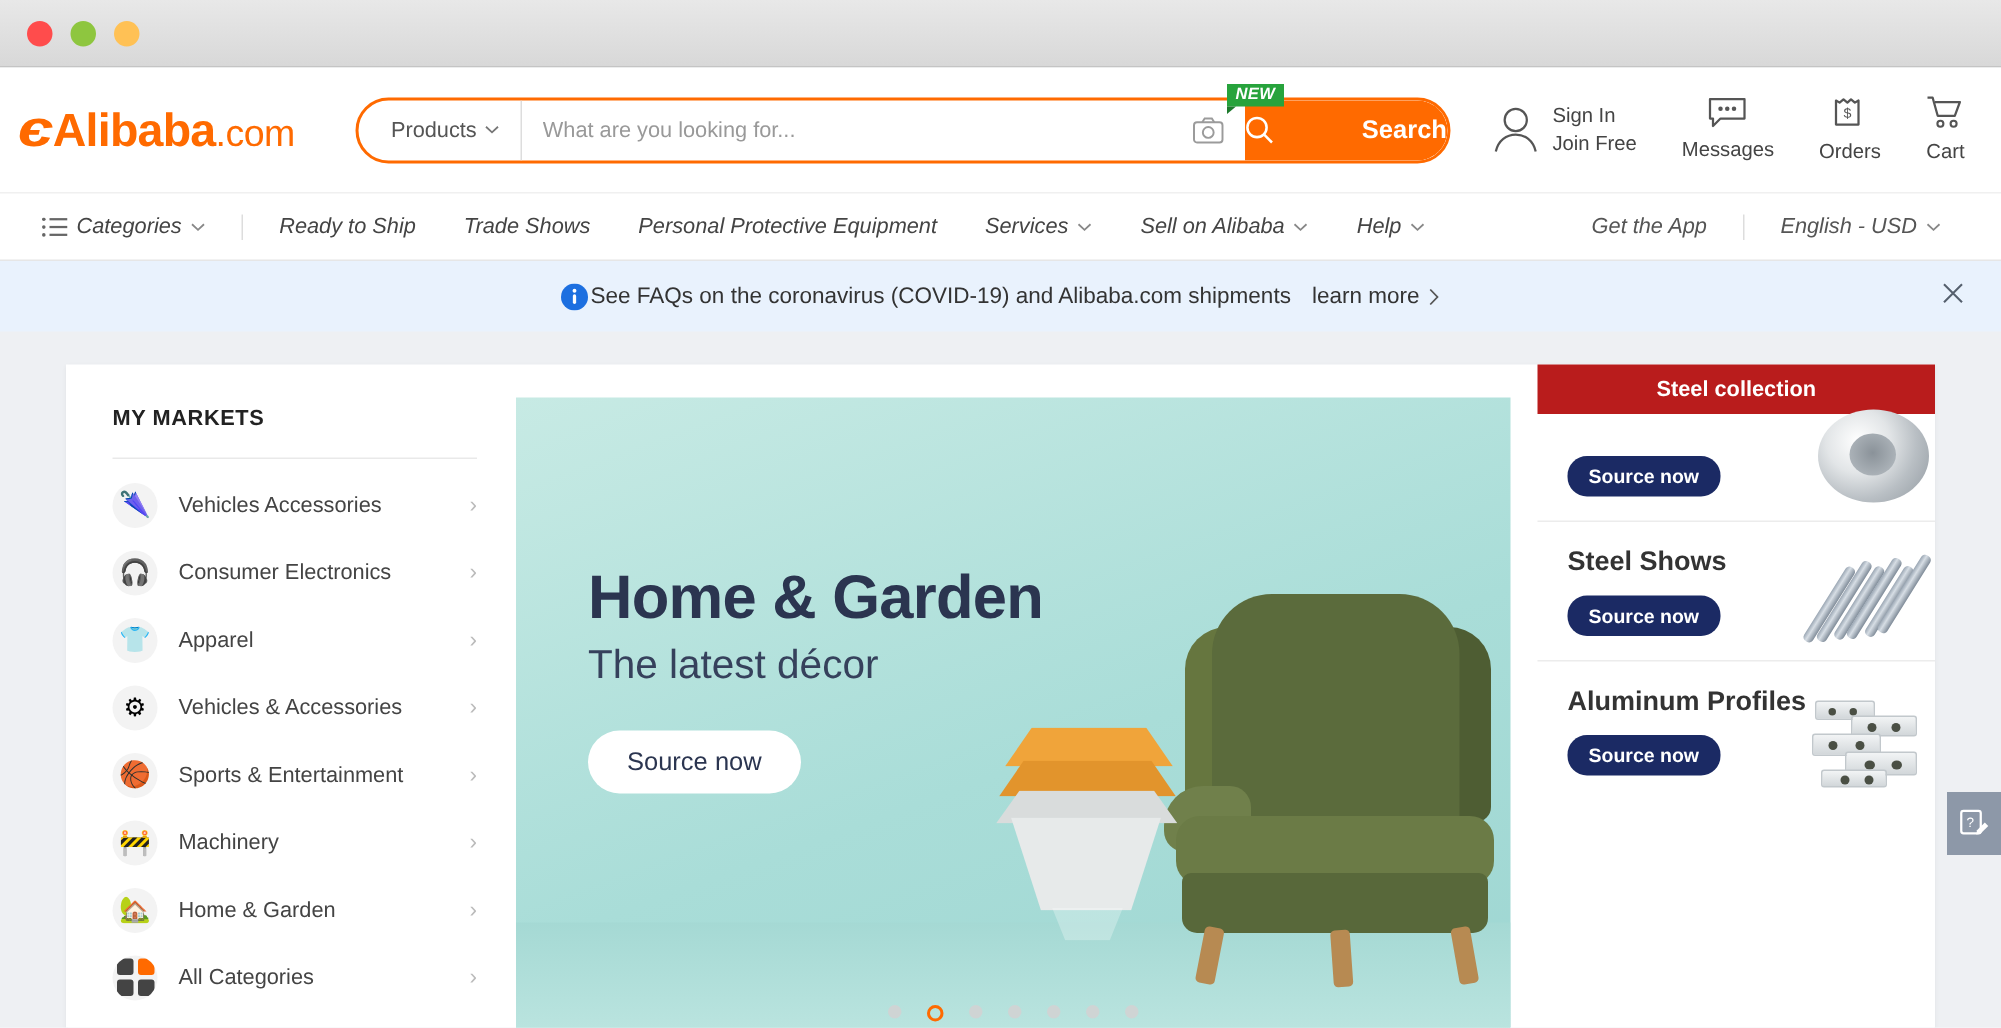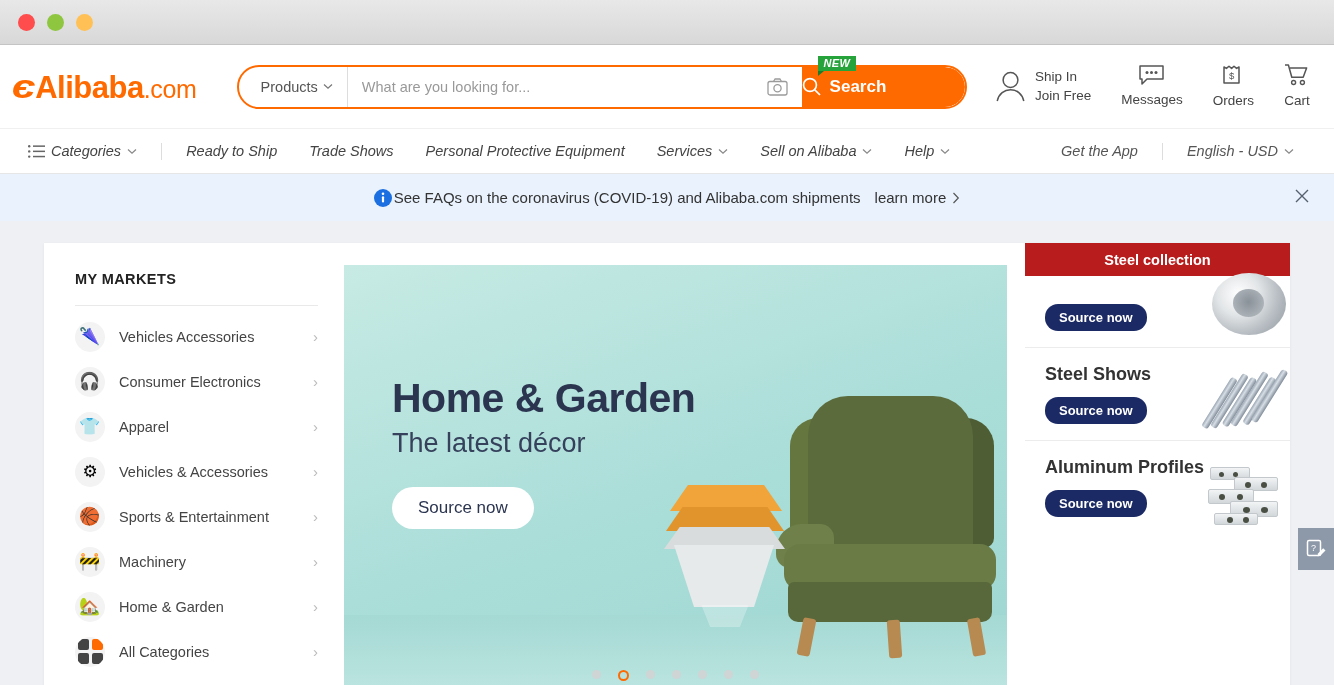--- a/index.html
+++ b/index.html
@@ -43,22 +43,22 @@
     font-size: 14.5px; color: #555; height: 100%; border-right: 1px solid #ddd;
     white-space: nowrap;
   }
   .searchinput {
     flex: 1; border: 0; outline: 0; font-size: 14.5px; color: #333;
     padding: 0 14px; height: 100%; font-family: inherit; background: transparent;
   }
   .searchinput::placeholder { color: #999; }
   .camera { padding: 0 14px; display: flex; align-items: center; }
   .searchbtn {
-    display: flex; align-items: center; justify-content: flex-start; gap: 9px;
-    background: #ff6a00; color: #fff; height: 100%; width: 163px;
+    display: flex; align-items: center; justify-content: space-between; gap: 9px;
+    background: #ff6a00; color: #fff; height: 100%; width: 135px;
     font-size: 17px; font-weight: 600; border: 0; cursor: pointer;
     font-family: inherit; border-radius: 0 20px 20px 0;
   }
   .newbadge {
     position: absolute; top: -9px; left: 581px; background: #27a33c; color: #fff;
     font-size: 11px; font-weight: 700; font-style: italic; padding: 1px 6px 2px;
     letter-spacing: 0.3px; z-index: 4;
   }
   .newbadge::after {
     content: ""; position: absolute; bottom: -5px; left: 0;
@@ -263,21 +263,21 @@
   </div>
 
   <div class="actions">
 
     <div class="act">
       <svg width="33" height="34" viewBox="0 0 33 34">
         <circle cx="16.5" cy="10" r="7.4" stroke="#555" stroke-width="1.5" fill="none"></circle>
         <path d="M3.2 31c1.6-7.4 7.2-11.3 13.3-11.3S28.2 23.6 29.8 31" stroke="#555" stroke-width="1.5" fill="none"></path>
       </svg>
       <div class="act-col">
-        <span class="act-label">Ship In</span>
+        <span class="act-label">Sign In</span>
         <span class="act-label">Join Free</span>
       </div>
     </div>
 
     <div class="act-stack">
       <svg width="27" height="22" viewBox="0 0 27 22">
         <path d="M2 2h23v13H9l-5 5v-5H2z" stroke="#555" stroke-width="1.5" fill="none" stroke-linejoin="round"></path>
         <circle cx="9" cy="8.5" r="1.5" fill="#555"></circle>
           <circle cx="13.5" cy="8.5" r="1.5" fill="#555"></circle>
         <circle cx="18" cy="8.5" r="1.5" fill="#555"></circle>

